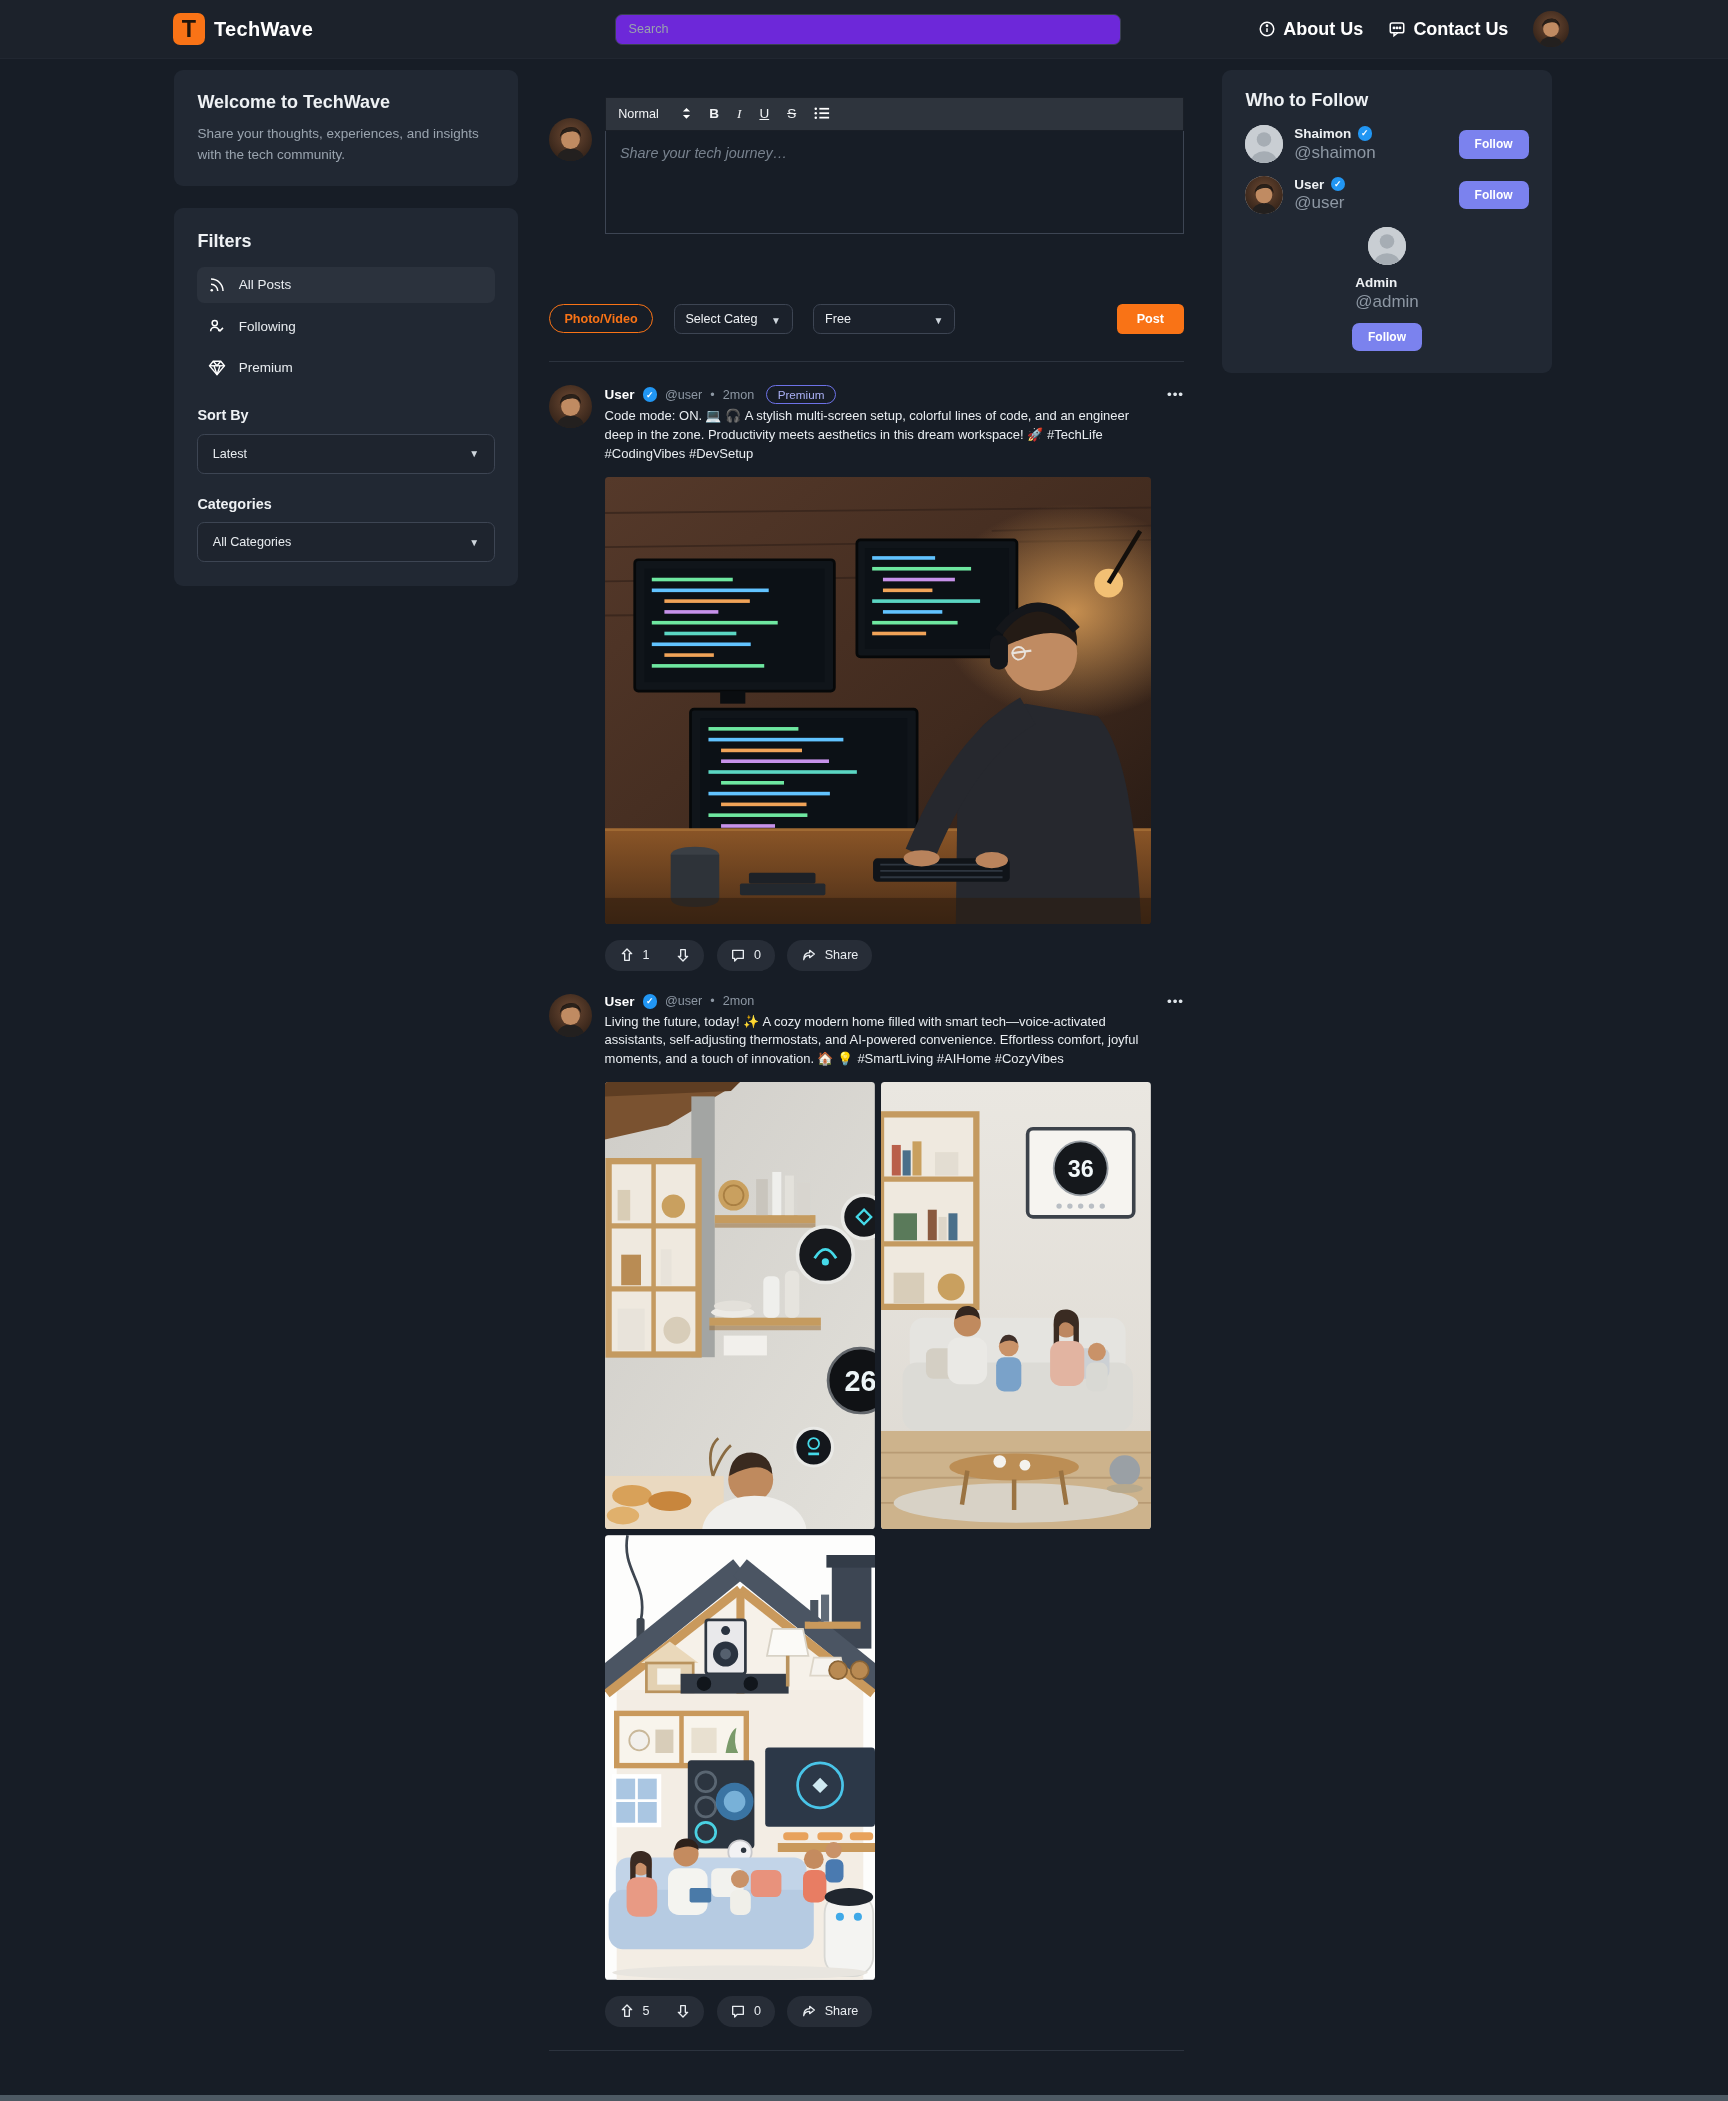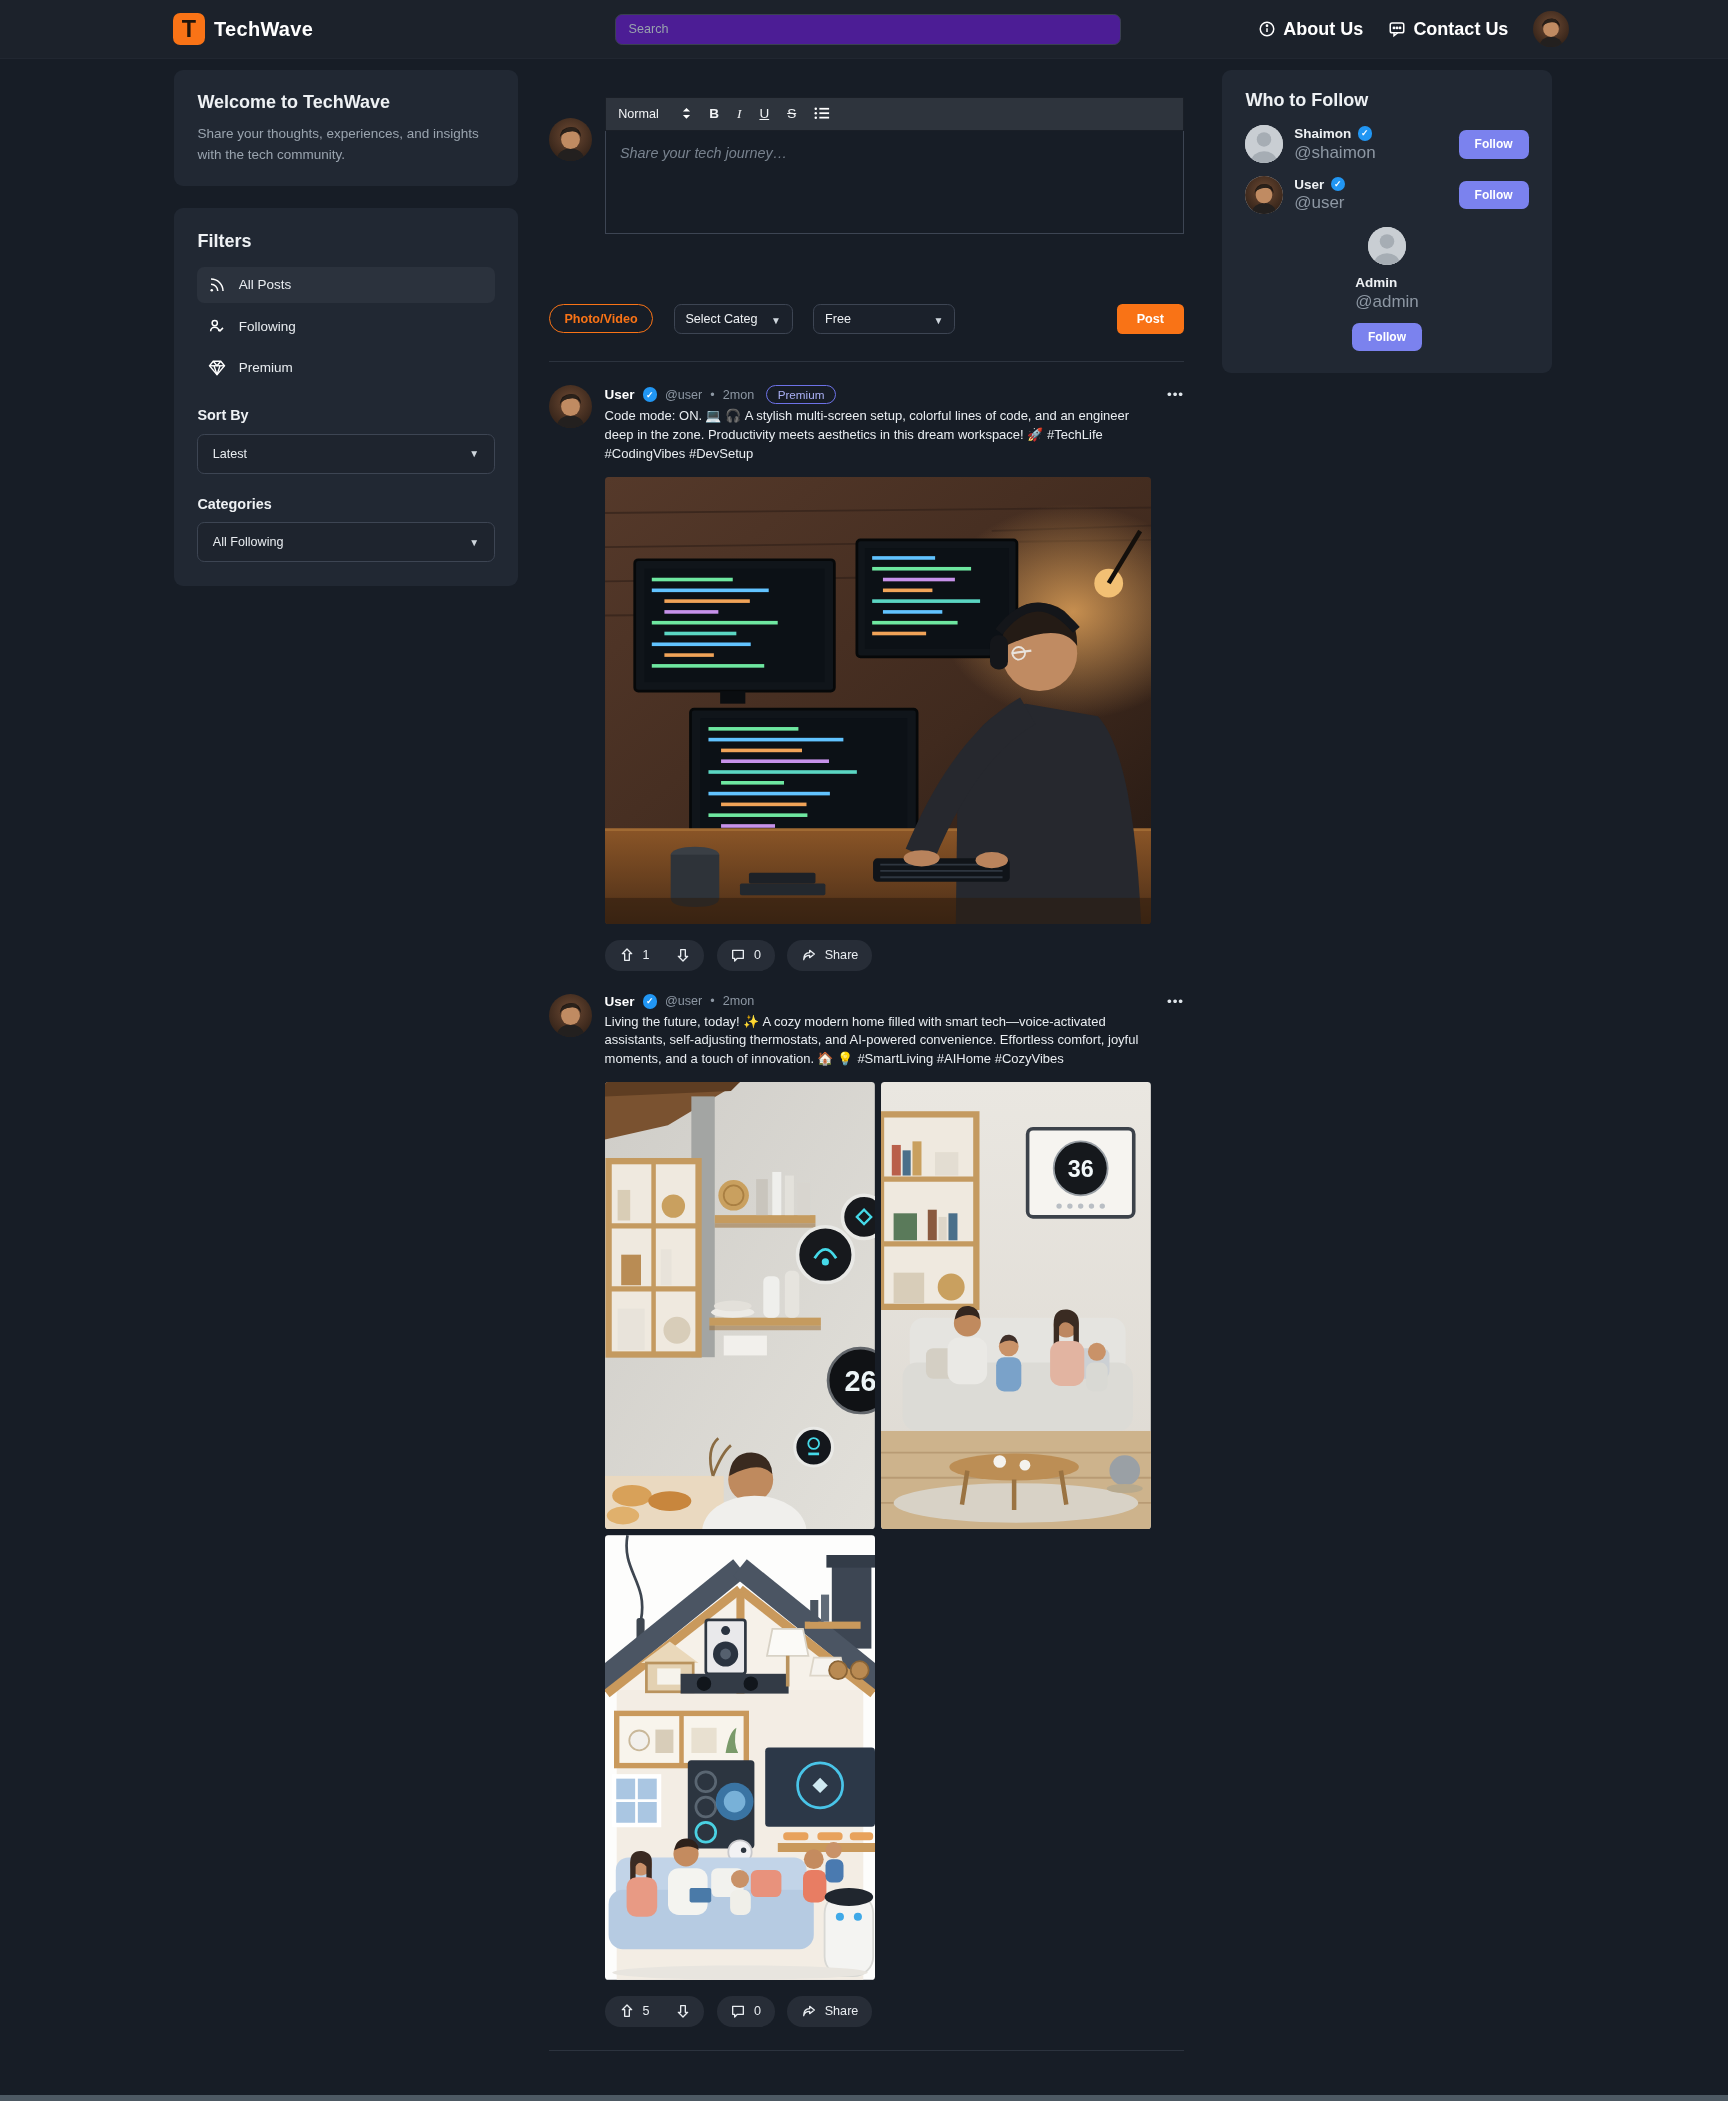--- a/index.html
+++ b/index.html
@@ -9,21 +9,21 @@
 
   
   .header { position:absolute; top:0; left:0; width:1728px; height:58px;
             background:#1c222b; display:flex; align-items:center; box-shadow:0 0.9px 0 #232a34; }
   .brand { position:absolute; left:173px; display:flex; align-items:center; gap:9px; }
   .logo-box { width:32px; height:32px; border-radius:7.2px; background:#f97316;
               display:flex; align-items:center; justify-content:center;
               color:#20150b; font-size:23.4px; font-weight:bold; }
   .brand-name { font-size:20px; font-weight:bold; letter-spacing:0.3px; color:#ffffff; }
   .search-wrap { position:absolute; left:615px; width:506px; }
-  .search-input { width:100%; height:31px; background:#4c1d95; border:0.9px solid #3a4150;
+  .search-input { width:100%; height:31px; background:#6d28d9; border:0.9px solid #3a4150;
                   border-radius:7.2px; color:#dfe5ea; font-size:12.6px; padding:0 12.6px;
                   font-family:"Liberation Sans", sans-serif; }
   .search-input::placeholder { color:#98a2ad; }
   .header-right { position:absolute; left:1258px; width:297px; display:flex; align-items:center; gap:25px; }
   .header-link { display:flex; align-items:center; gap:7.2px; font-size:18px; font-weight:bold;
                  color:#ffffff; cursor:pointer; white-space:nowrap; }
   .header-avatar { width:36px; height:36px; border-radius:50%; overflow:hidden; flex:0 0 auto; }
 
   
   .avatar-svg { width:100%; height:100%; display:block; }
@@ -216,21 +216,21 @@
       </div>
 
       <div class="side-heading">Sort By</div>
       <div class="side-select">
         <span>Latest</span>
         <span class="chev">▼</span>
       </div>
 
       <div class="side-heading">Categories</div>
       <div class="side-select">
-        <span>All Following</span>
+        <span>All Categories</span>
         <span class="chev">▼</span>
       </div>
     </div>
   </div>
 
   <div class="col-main">
 
     <div class="composer">
       <div class="composer-avatar">
         <svg class="avatar-svg" viewBox="0 0 48 48">

